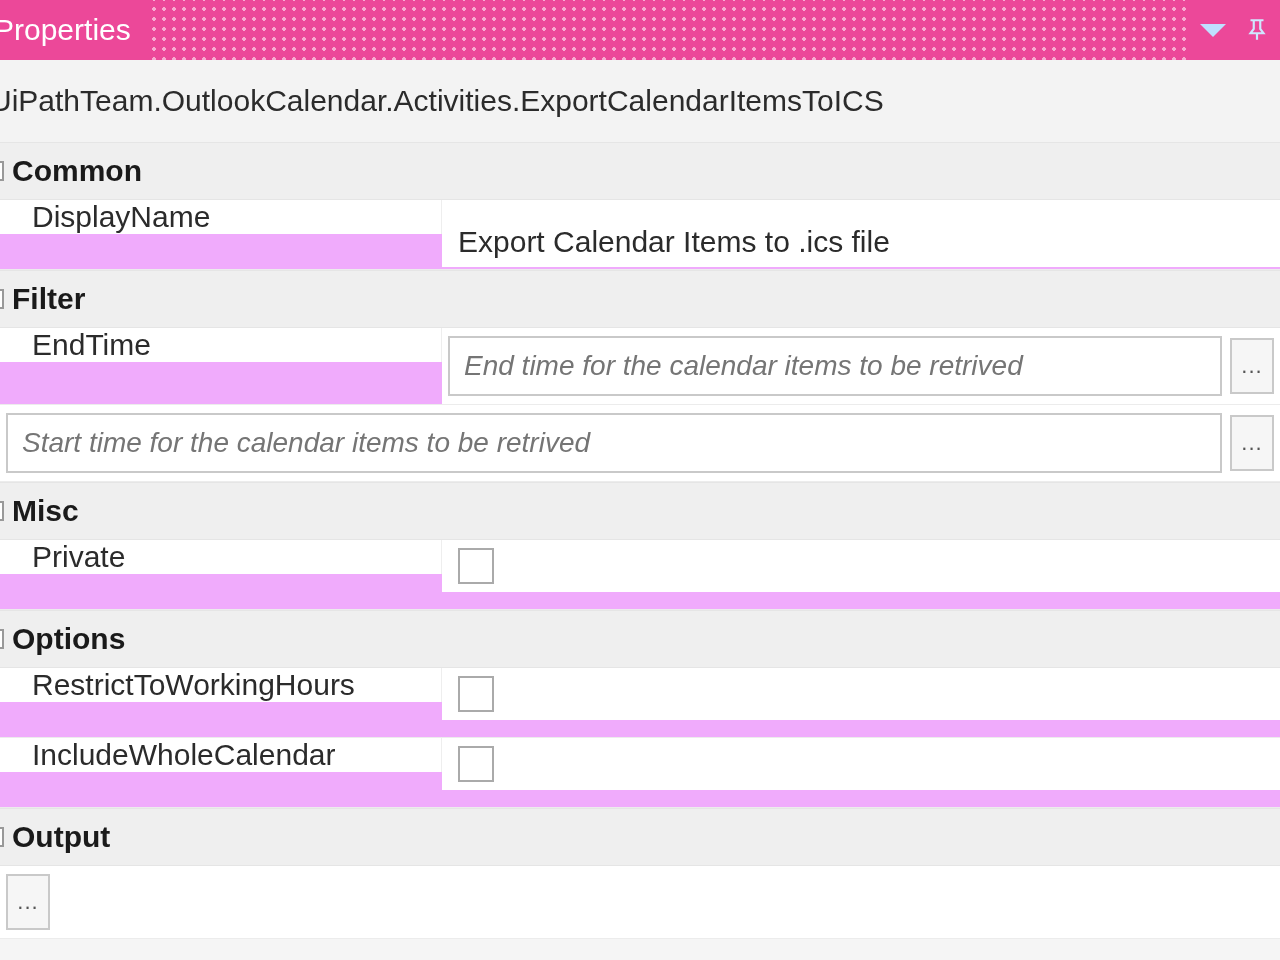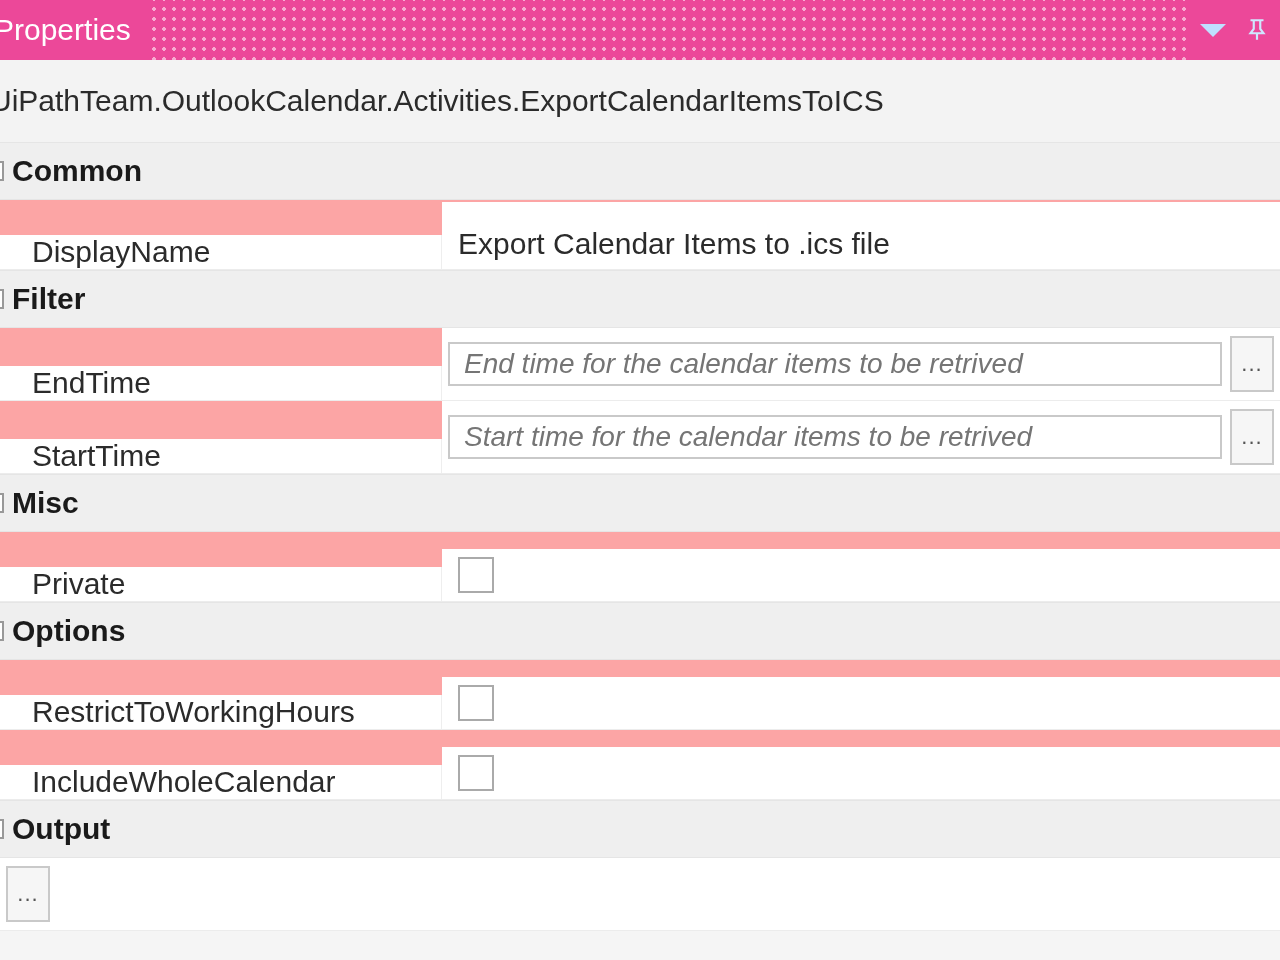--- a/index.html
+++ b/index.html
@@ -82,23 +82,23 @@
     flex-shrink: 0;
   }
   .cat-label {
     font-size: 30px;
     font-weight: 700;
     color: #1a1a1a;
   }
 
   .prop-row {
     display: flex;
-    align-items: flex-end;
+    align-items: flex-start;
     min-height: 70px;
-    background: #fca5a5;
+    background: #f0abfc;
     border-bottom: 1px solid #ececec;
   }
   .prop-name {
     width: 442px;
     flex-shrink: 0;
     display: flex;
     align-items: center;
     padding-left: 32px;
     font-size: 30px;
     color: #2b2b2b;
@@ -114,21 +114,21 @@
     gap: 8px;
   }
   .value-text {
     font-size: 30px;
     color: #2b2b2b;
     padding-left: 10px;
     margin-top: 17px;
   }
   .expr-input {
     flex: 1;
-    height: 44px;
+    height: 60px;
     border: 2px solid #c9c9c9;
     background: #fff;
     font-size: 28px;
     font-style: italic;
     color: #777;
     padding: 0 14px;
     outline: none;
   }
   .browse-btn {
     width: 44px;
@@ -189,21 +189,20 @@
     <span class="cat-label">Filter</span>
   </div>
   <div class="prop-row">
     <div class="prop-name">EndTime</div>
     <div class="prop-value">
       <input class="expr-input" placeholder="End time for the calendar items to be retrived" style="">
       <div class="browse-btn">...</div>
     </div>
   </div>
   <div class="prop-row">
-    <div class="prop-name">StartTime</div>
     <div class="prop-value">
       <input class="expr-input" placeholder="Start time for the calendar items to be retrived" style="">
       <div class="browse-btn">...</div>
     </div>
   </div>
 
   <div class="category">
     <div class="expander">−</div>
     <span class="cat-label">Misc</span>
   </div>

